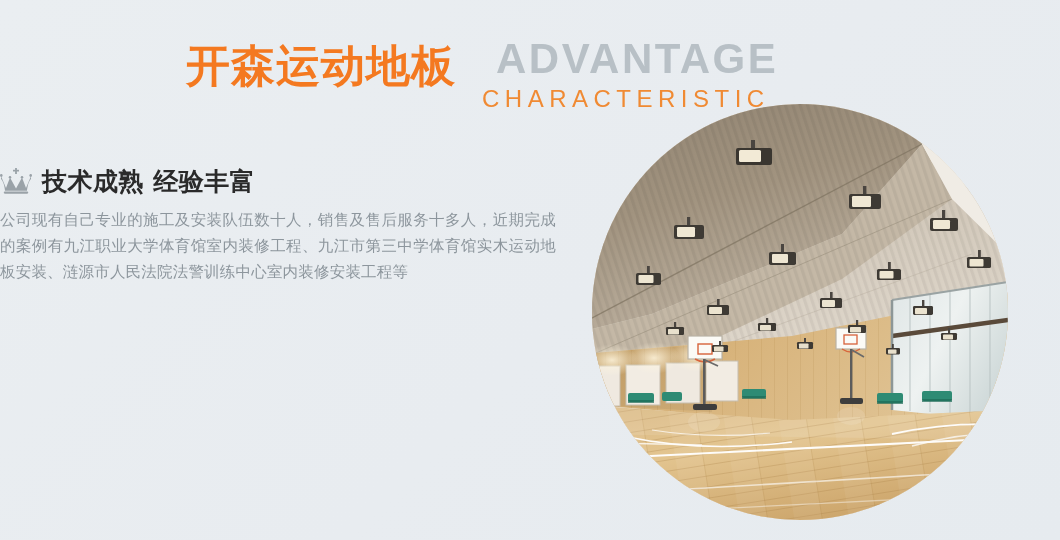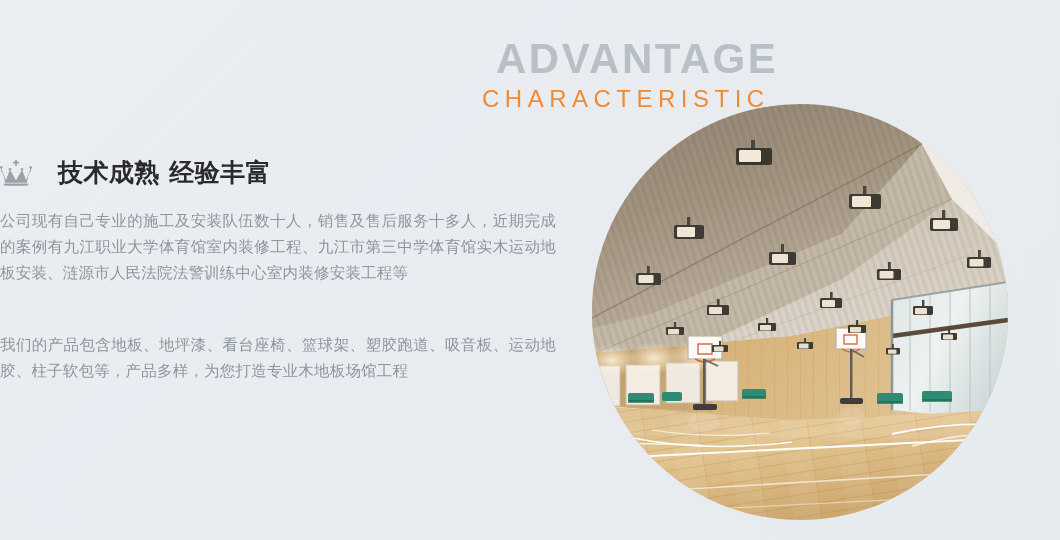--- a/index.html
+++ b/index.html
@@ -81,22 +81,22 @@
     left: 0px;
     top: 160px;
     width: 575px;
   }
 
   .feature { position: relative; }
   .feature + .feature { margin-top: 46px; }
 
   .feature-head {
     display: flex;
-    align-items: flex-start;
-    gap: 26px;
+    align-items: flex-end;
+    gap: 10px;
     height: 34px;
   }
 
   .crown-icon {
     width: 32px;
     height: 26px;
     flex: 0 0 32px;
     display: block;
   }
 
@@ -110,21 +110,21 @@
     font-family: "DejaVu Sans", "Liberation Sans", sans-serif;
   }
 
   .feature-body {
     margin-top: 14px;
     font-size: 15.5px;
     line-height: 26px;
     color: #8d969d;
     width: 556px;
     letter-spacing: 0.2px;
-    font-family: Liberation Sans, sans-serif;
+    font-family: Liberation Mono, monospace;
     text-align: justify;
   }
 
   
   .photo-circle {
     position: absolute;
     left: 592px;
     top: 104px;
     width: 416px;
     height: 416px;
@@ -136,20 +136,21 @@
   .photo-circle svg { display: block; width: 100%; height: 100%; }
 </style>
 </head>
 <body>
 
 <div class="stage">
 
   <div class="title-block">
     <div class="title-en">ADVANTAGE</div>
     <div class="title-sub">CHARACTERISTIC</div>
+    <div class="title-cn">开森运动地板</div>
   </div>
 
   <div class="features">
 
     <div class="feature">
       <div class="feature-head">
         <svg class="crown-icon" viewBox="0 0 64 52">
           <g fill="#9aa2a8">
             <rect x="30.2" y="0" width="3.6" height="12"></rect>
             <rect x="26" y="3.6" width="12" height="3.4"></rect>
@@ -162,21 +163,20 @@
             <ellipse cx="44" cy="18.5" rx="2.5" ry="2.7"></ellipse>
             <rect x="7.5" y="46.8" width="49" height="4.6" rx="2.2"></rect>
           </g>
         </svg>
         <div class="feature-title">技术成熟 经验丰富</div>
       </div>
       <div class="feature-body">公司现有自己专业的施工及安装队伍数十人，销售及售后服务十多人，近期完成的案例有九江职业大学体育馆室内装修工程、九江市第三中学体育馆实木运动地板安装、涟源市人民法院法警训练中心室内装修安装工程等</div>
     </div>
 
     <div class="feature">
-      <div class="feature-body">我们的产品包含地板、地坪漆、看台座椅、篮球架、塑胶跑道、吸音板、运动地胶、柱子软包等，产品多样，为您打造专业木地板场馆工程</div>
     </div>
 
   </div>
 
   <div class="photo-circle">
     <svg viewBox="0 0 416 416" preserveAspectRatio="xMidYMid slice">
       <defs>
         <linearGradient id="ceilA" x1="0" y1="0" x2="0.35" y2="1">
           <stop offset="0" stop-color="#8b7e6d"></stop>
           <stop offset="0.55" stop-color="#a1937f"></stop>

